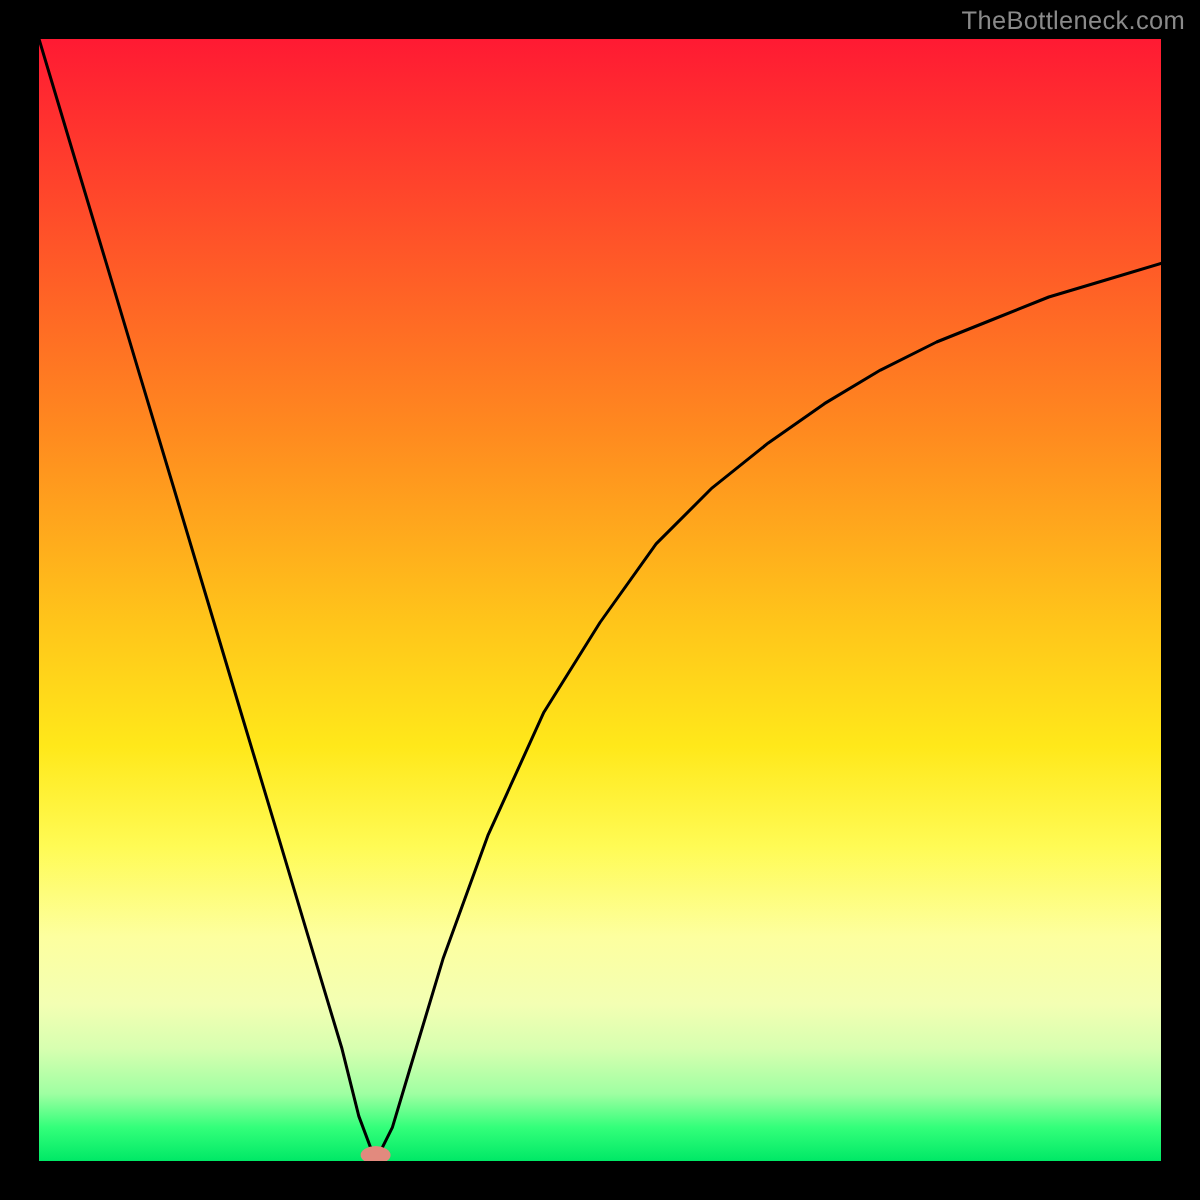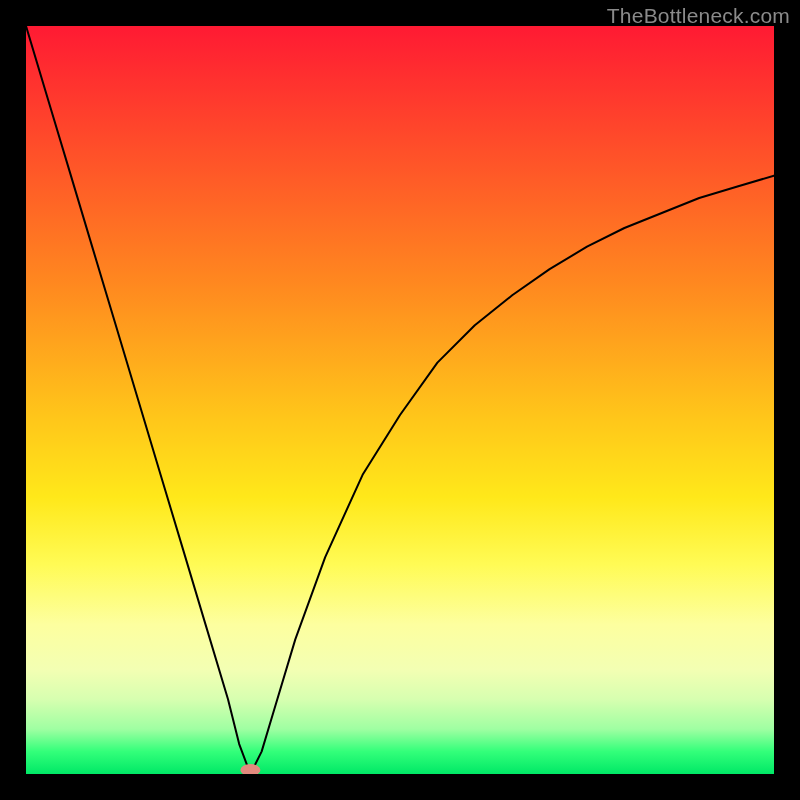--- a/index.html
+++ b/index.html
@@ -28,21 +28,21 @@
       #d7ffb0 90%,
       #9fffa2 94%,
       #33ff7a 97%,
       #00e866 100%);
   }
   .watermark {
     position: absolute;
     top: 4px;
     right: 10px;
     font-family: Arial, Helvetica, sans-serif;
-    font-size: 21px;
+    font-size: 17px;
     color: #8a8a8a;
     letter-spacing: 0.2px;
     user-select: none;
     text-align: center;
   }
   svg { position: absolute; left: 0; top: 0; }
   .curve { fill: none; stroke: #000; stroke-width: 2; stroke-linejoin: round; stroke-linecap: round; }
   .marker { fill: #e28a7e; }
 </style>
 </head>

